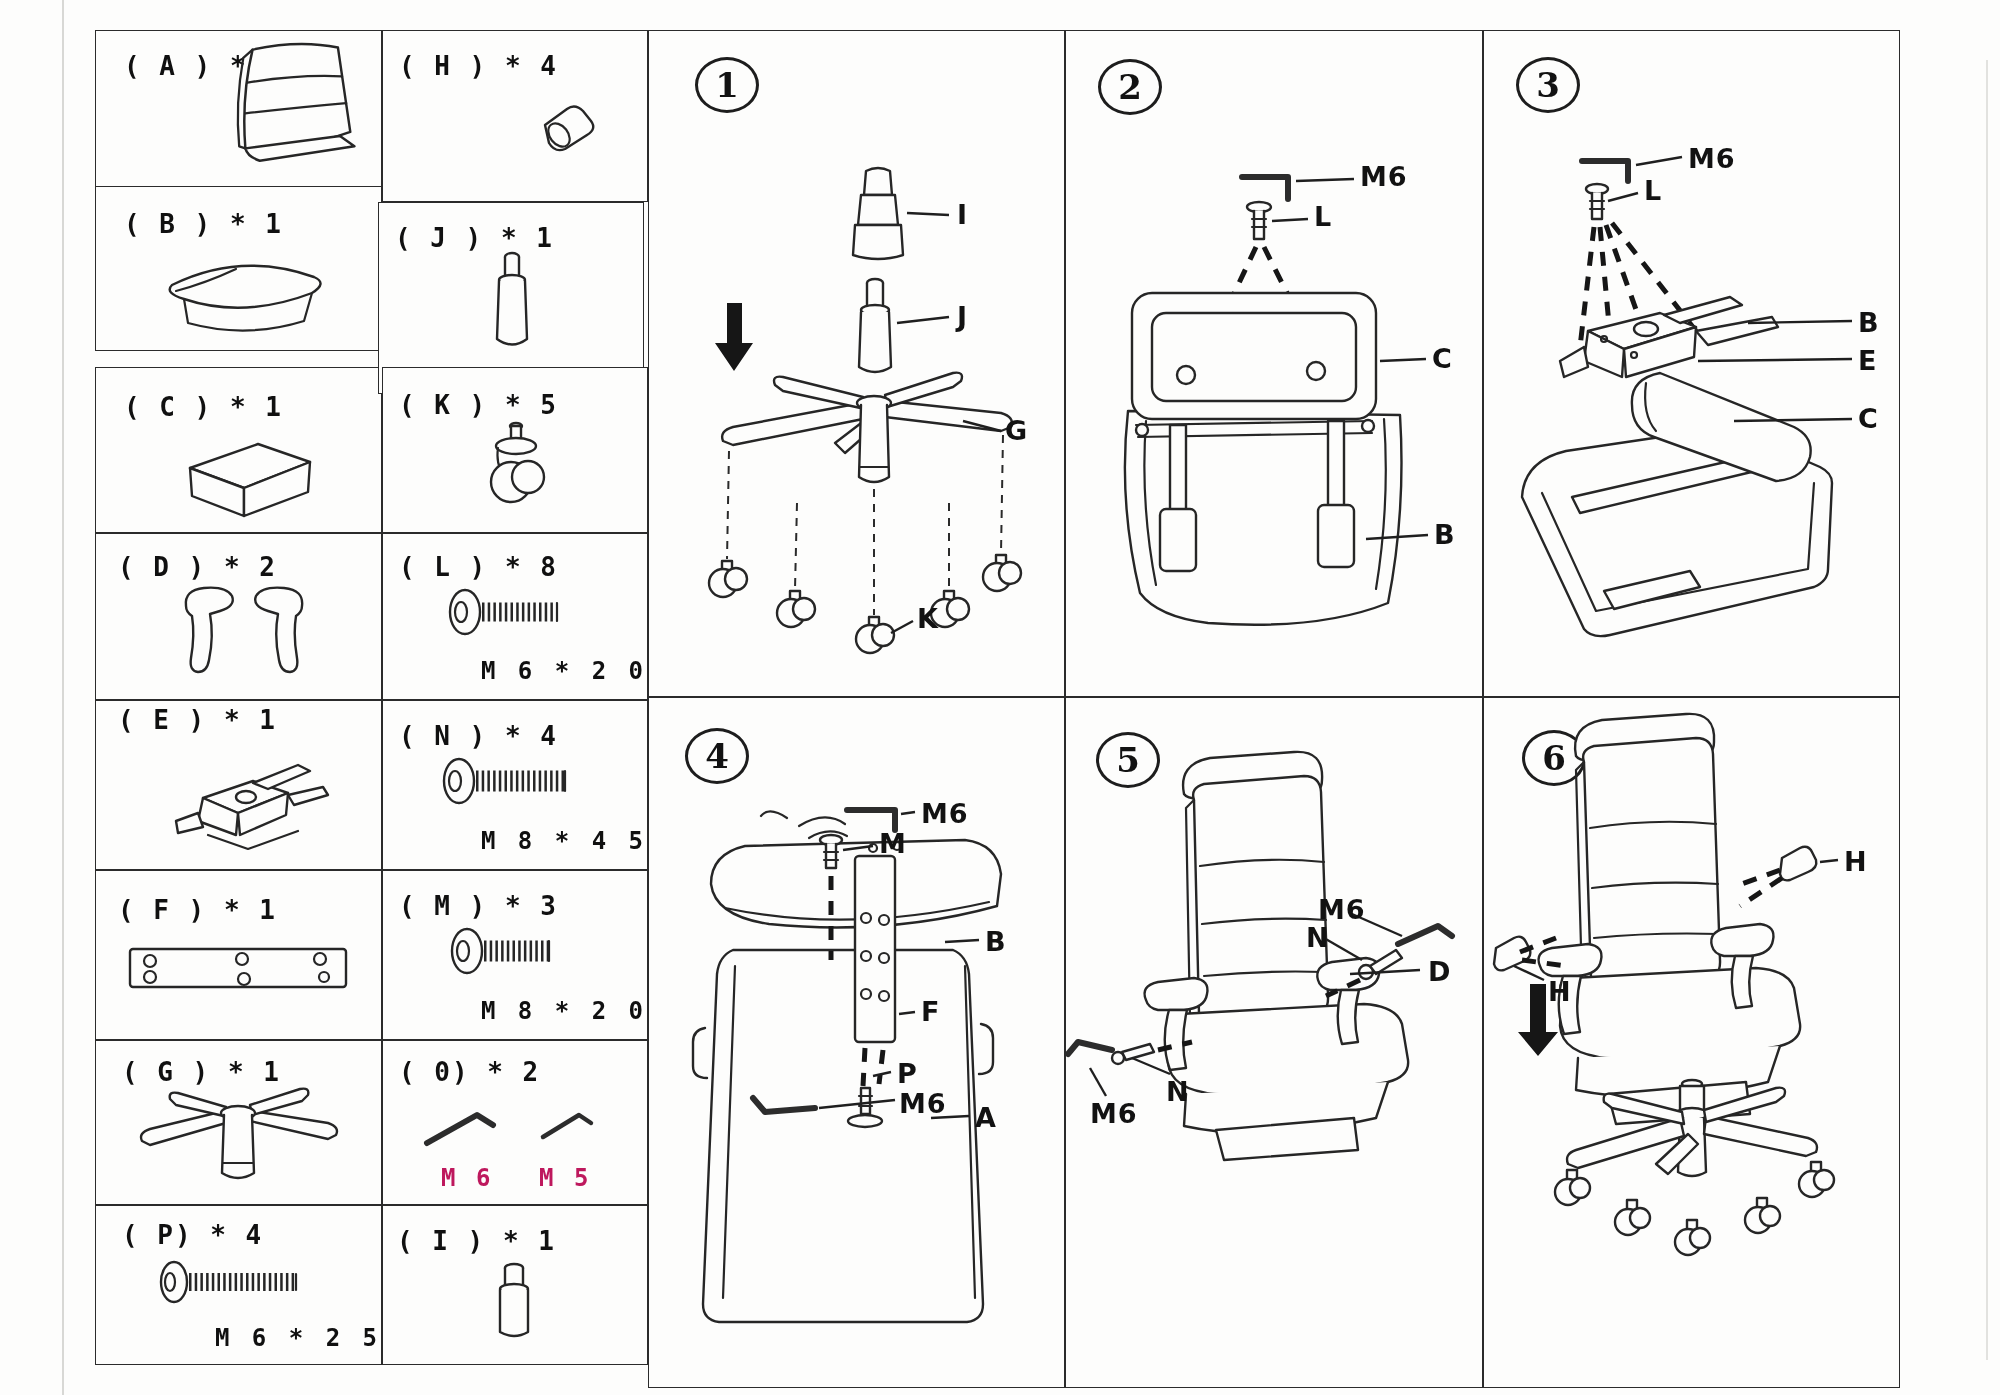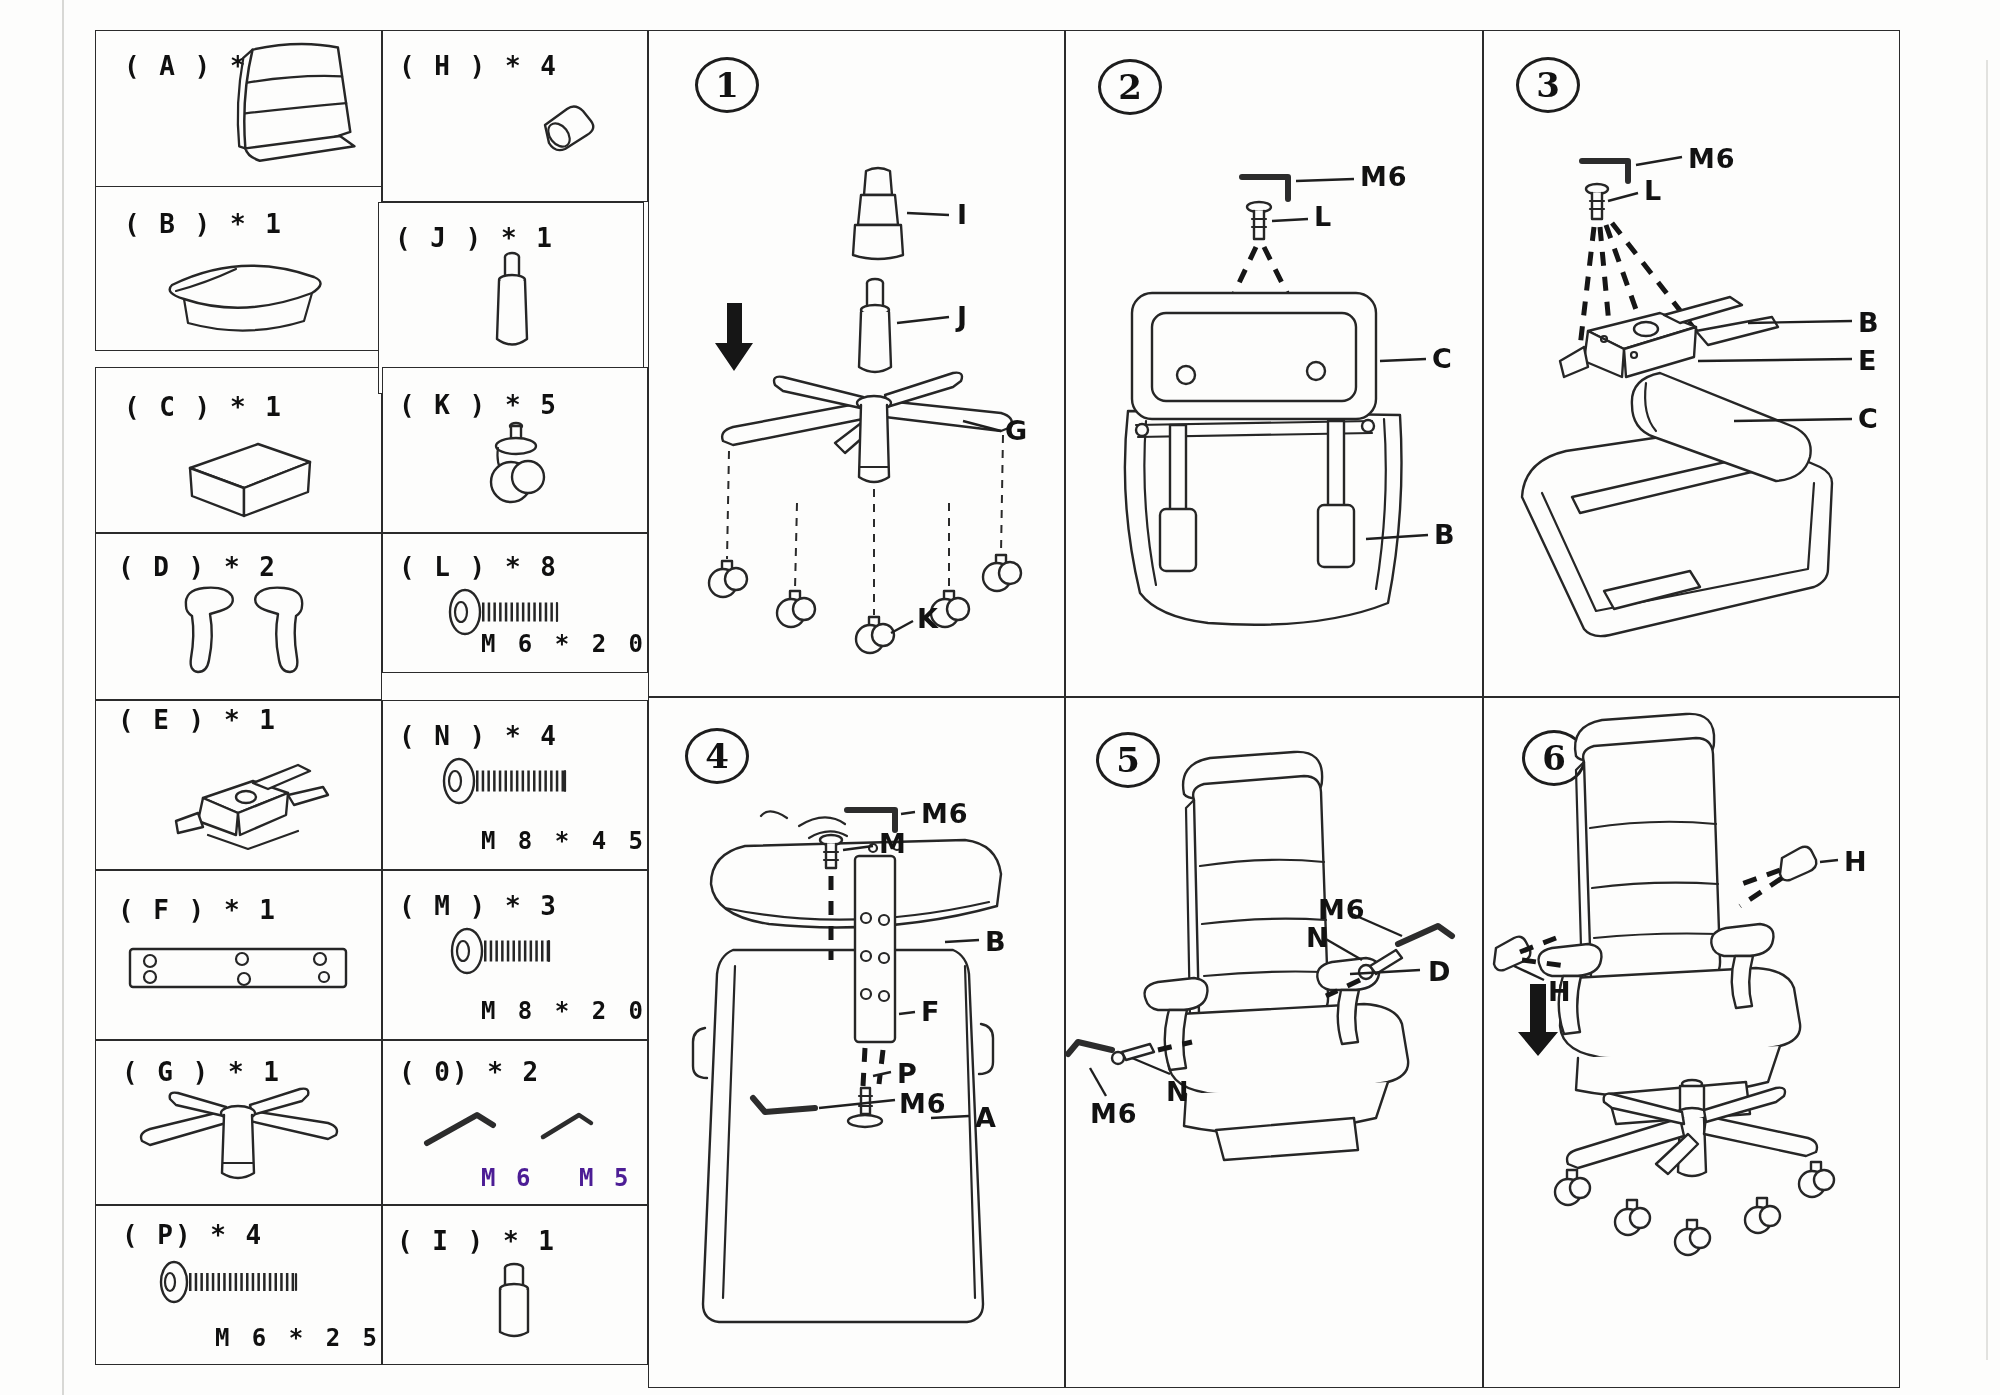--- a/index.html
+++ b/index.html
@@ -2,21 +2,21 @@
 <html><head>
 <meta charset="utf-8">
 <style>
   html,body{margin:0;padding:0;background:#ffffff;}
   #sheet{position:relative;width:2000px;height:1395px;background:#fdfdfc;overflow:hidden;
          font-family:"DejaVu Sans",sans-serif;color:#141414;}
   .scanline{position:absolute;background:#b9b9b4;}
   .pcell,.panel{position:absolute;border:1.7px solid #2b2b2b;box-sizing:border-box;background:#fdfdfc;}
   .phead{position:absolute;font:700 26px "DejaVu Sans Mono",monospace;letter-spacing:2px;color:#101010;white-space:nowrap;}
   .pspec{position:absolute;font:700 24px "DejaVu Sans Mono",monospace;letter-spacing:4px;color:#101010;white-space:nowrap;text-align:right;}
-  .keylabel{position:absolute;font:700 24px "DejaVu Sans Mono",monospace;letter-spacing:3px;color:#4c1d95;white-space:nowrap;margin-left:40px;}
+  .keylabel{position:absolute;font:700 24px "DejaVu Sans Mono",monospace;letter-spacing:3px;color:#be185d;white-space:nowrap;}
   .callout{position:absolute;font:700 27px "DejaVu Sans",sans-serif;color:#121212;letter-spacing:1px;white-space:nowrap;}
   .stepnum{position:absolute;width:58px;height:50px;border:3px solid #1d1d1d;border-radius:50%;
            display:flex;align-items:center;justify-content:center;
            font:700 34px "DejaVu Serif",serif;color:#121212;background:#fdfdfc;}
   svg{position:absolute;overflow:visible;}
   .fw{fill:#fdfdfc;stroke:#262626;stroke-width:2.4;stroke-linejoin:round;stroke-linecap:round;}
   .ln{fill:none;stroke:#262626;stroke-width:2.2;stroke-linejoin:round;stroke-linecap:round;}
   .key{fill:none;stroke:#2c2c2c;stroke-width:6;stroke-linejoin:round;stroke-linecap:round;}
   .key5{fill:none;stroke:#2c2c2c;stroke-width:4.5;stroke-linejoin:round;stroke-linecap:round;}
   .dashB{fill:none;stroke:#161616;stroke-width:5;stroke-dasharray:14 11;}
@@ -145,21 +145,21 @@
     <svg style="left:84px;top:50px" width="105" height="105" viewBox="0 0 105 105">
       <ellipse class="fw" cx="49" cy="8" rx="6" ry="3"></ellipse>
       <rect class="fw" x="44" y="8" width="10" height="14"></rect>
       <ellipse class="fw" cx="49" cy="28" rx="20" ry="8"></ellipse>
       <path class="ln" d="M31 30 Q28 52 42 60"></path>
       <circle class="fw" cx="44" cy="64" r="20"></circle>
       <circle class="fw" cx="61" cy="59" r="16"></circle>
     </svg>
   </div>
 
-  <div class="pcell" style="left:382px;top:533px;width:266px;height:140px">
+  <div class="pcell" style="left:382px;top:533px;width:266px;height:167px">
     <div class="phead" style="left:16px;top:18px">( L ) * 8</div>
     <svg style="left:56px;top:48px" width="175" height="60" viewBox="0 0 175 60">
       <ellipse class="fw" cx="26" cy="30" rx="15" ry="22"></ellipse>
       <ellipse class="ln" cx="22" cy="30" rx="6" ry="10"></ellipse>
       <line class="thr" style="stroke-width:19" x1="43" y1="30" x2="118" y2="30"></line>
       <line class="ln" x1="118" y1="21" x2="118" y2="39"></line>
     </svg>
     <div class="pspec" style="left:0;right:0;bottom:14px">M 6 * 2 0</div>
   </div>
 

